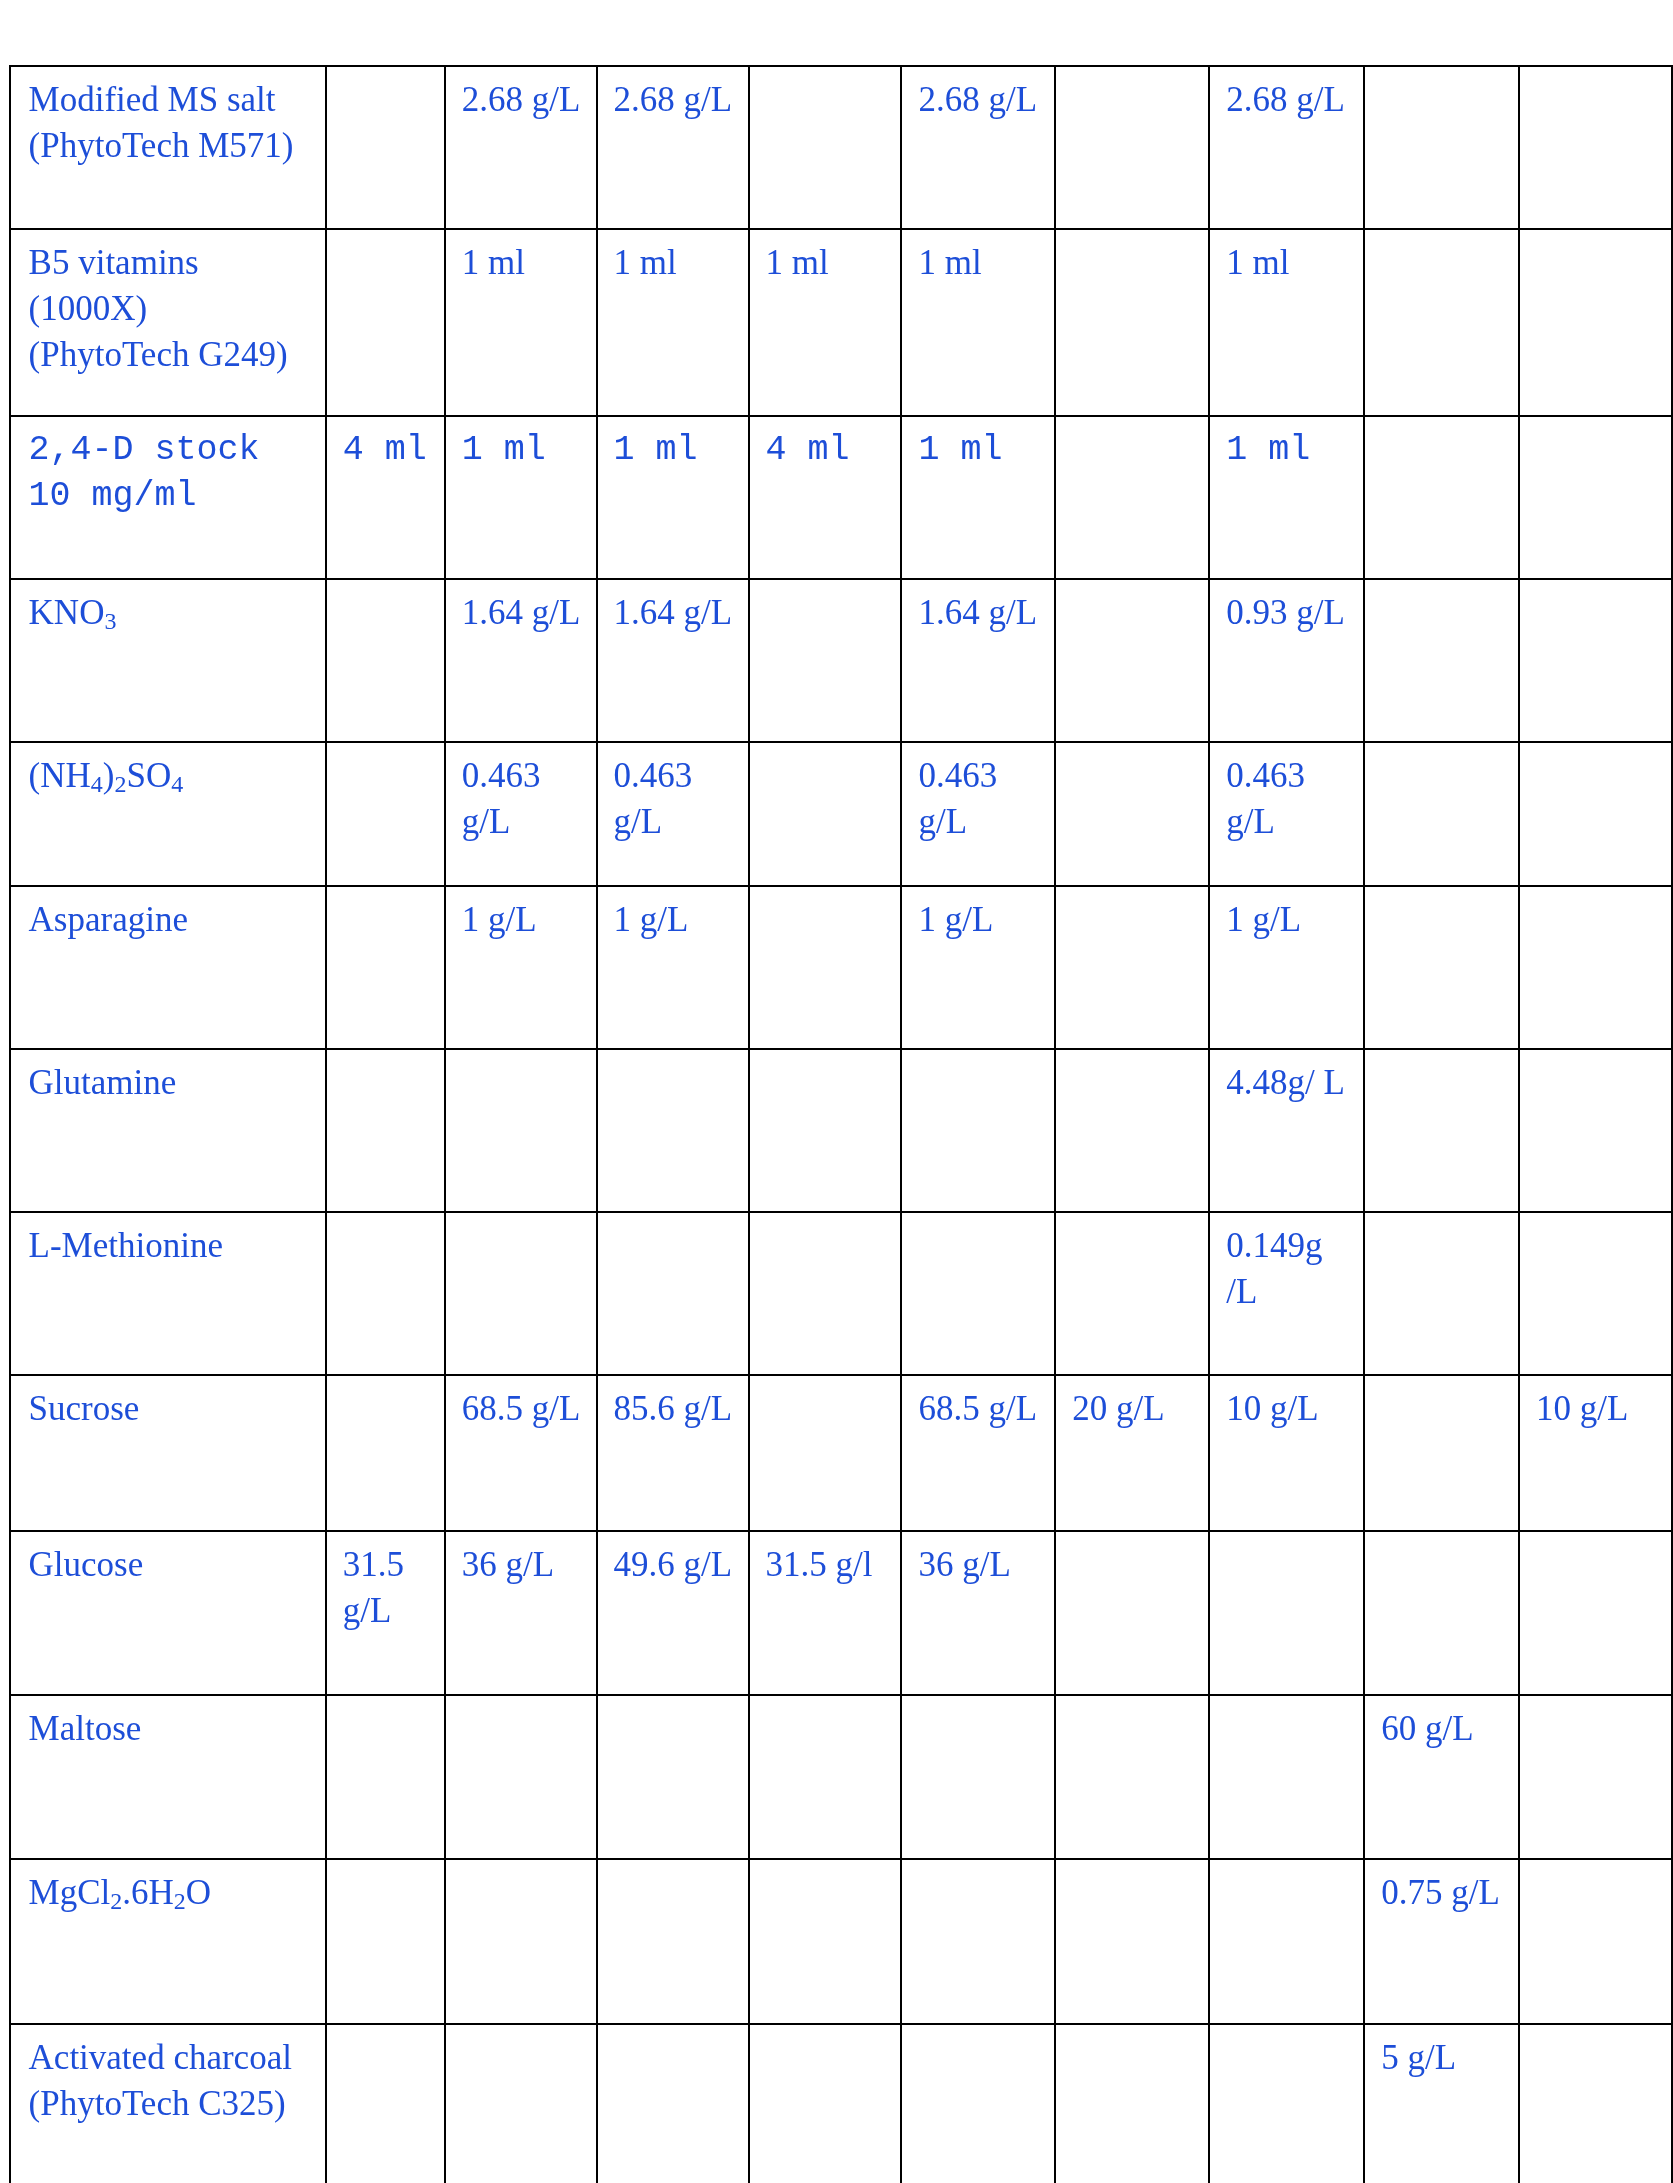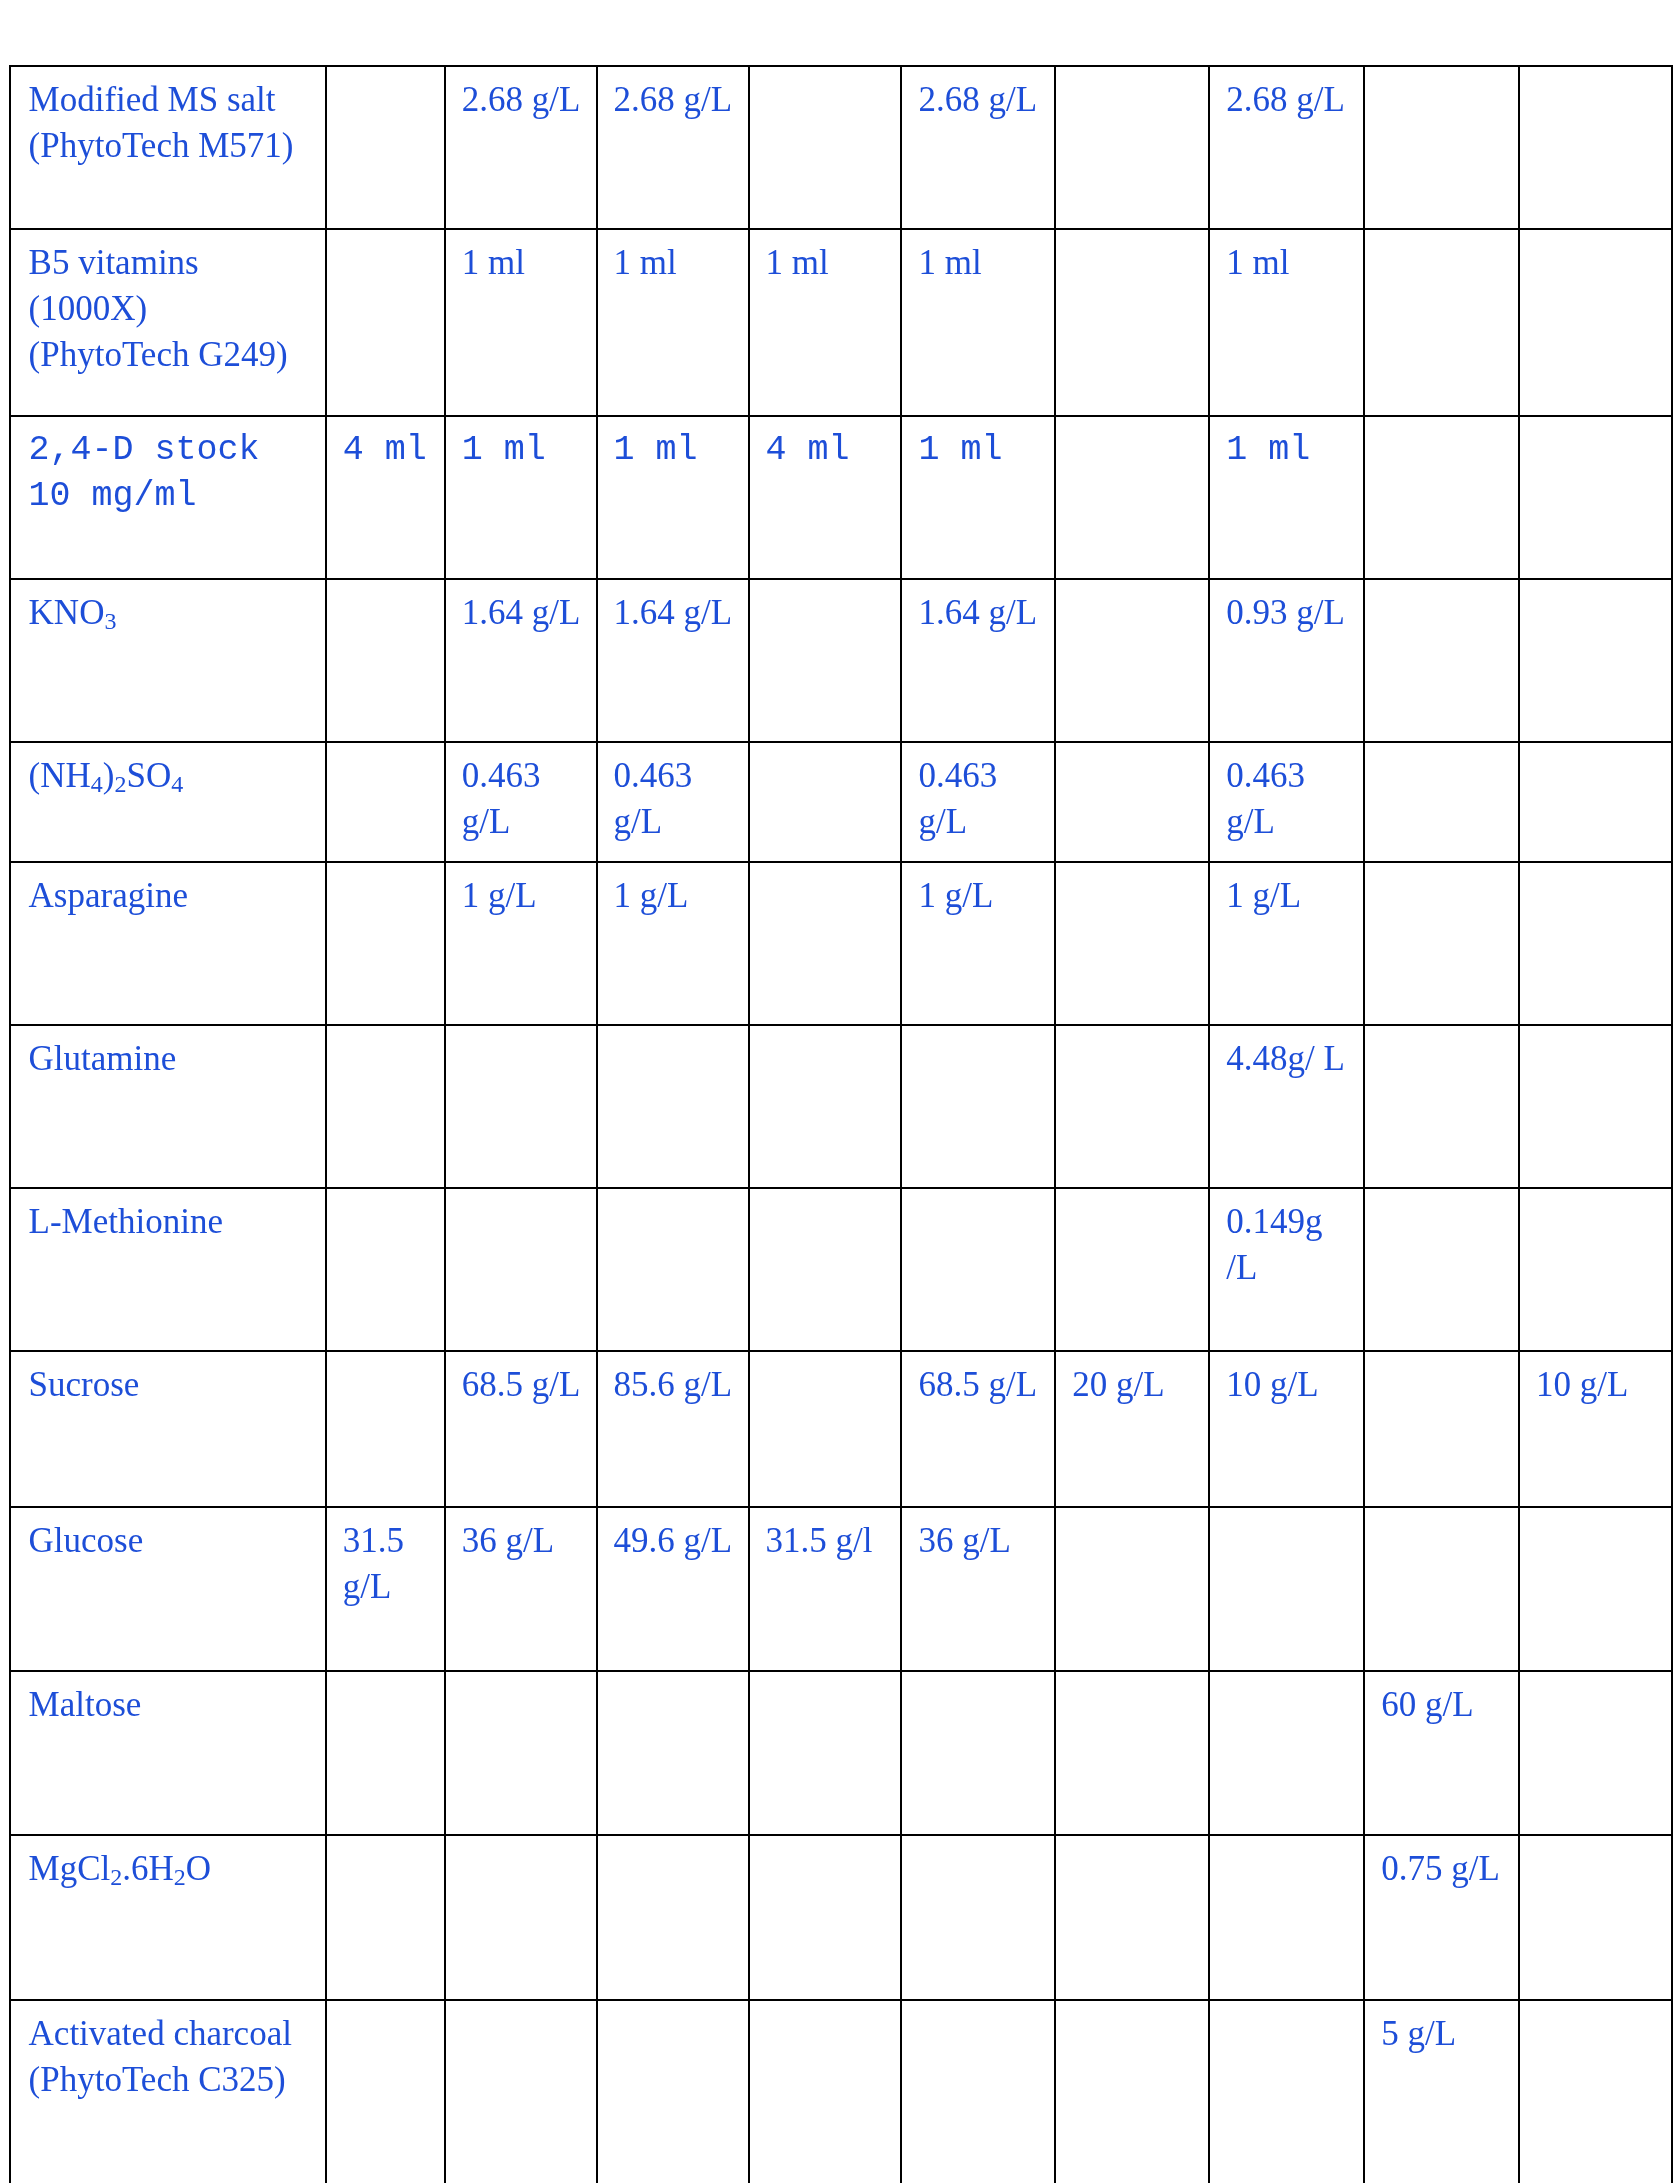--- a/index.html
+++ b/index.html
@@ -94,21 +94,21 @@
         <td class="val"></td>
         <td class="val">1.64 g/L</td>
         <td class="val">1.64 g/L</td>
         <td class="val"></td>
         <td class="val">1.64 g/L</td>
         <td class="val"></td>
         <td class="val">0.93 g/L</td>
         <td class="val"></td>
         <td class="val"></td>
       </tr>
-      <tr style="height: 120px;">
+      <tr style="height: 144px;">
         <td class="label"><span>(NH</span><sub>4</sub><span>)</span><sub>2</sub><span>SO</span><sub>4</sub></td>
         <td class="val"></td>
         <td class="val">0.463 g/L</td>
         <td class="val">0.463 g/L</td>
         <td class="val"></td>
         <td class="val">0.463 g/L</td>
         <td class="val"></td>
         <td class="val">0.463 g/L</td>
         <td class="val"></td>
         <td class="val"></td>

